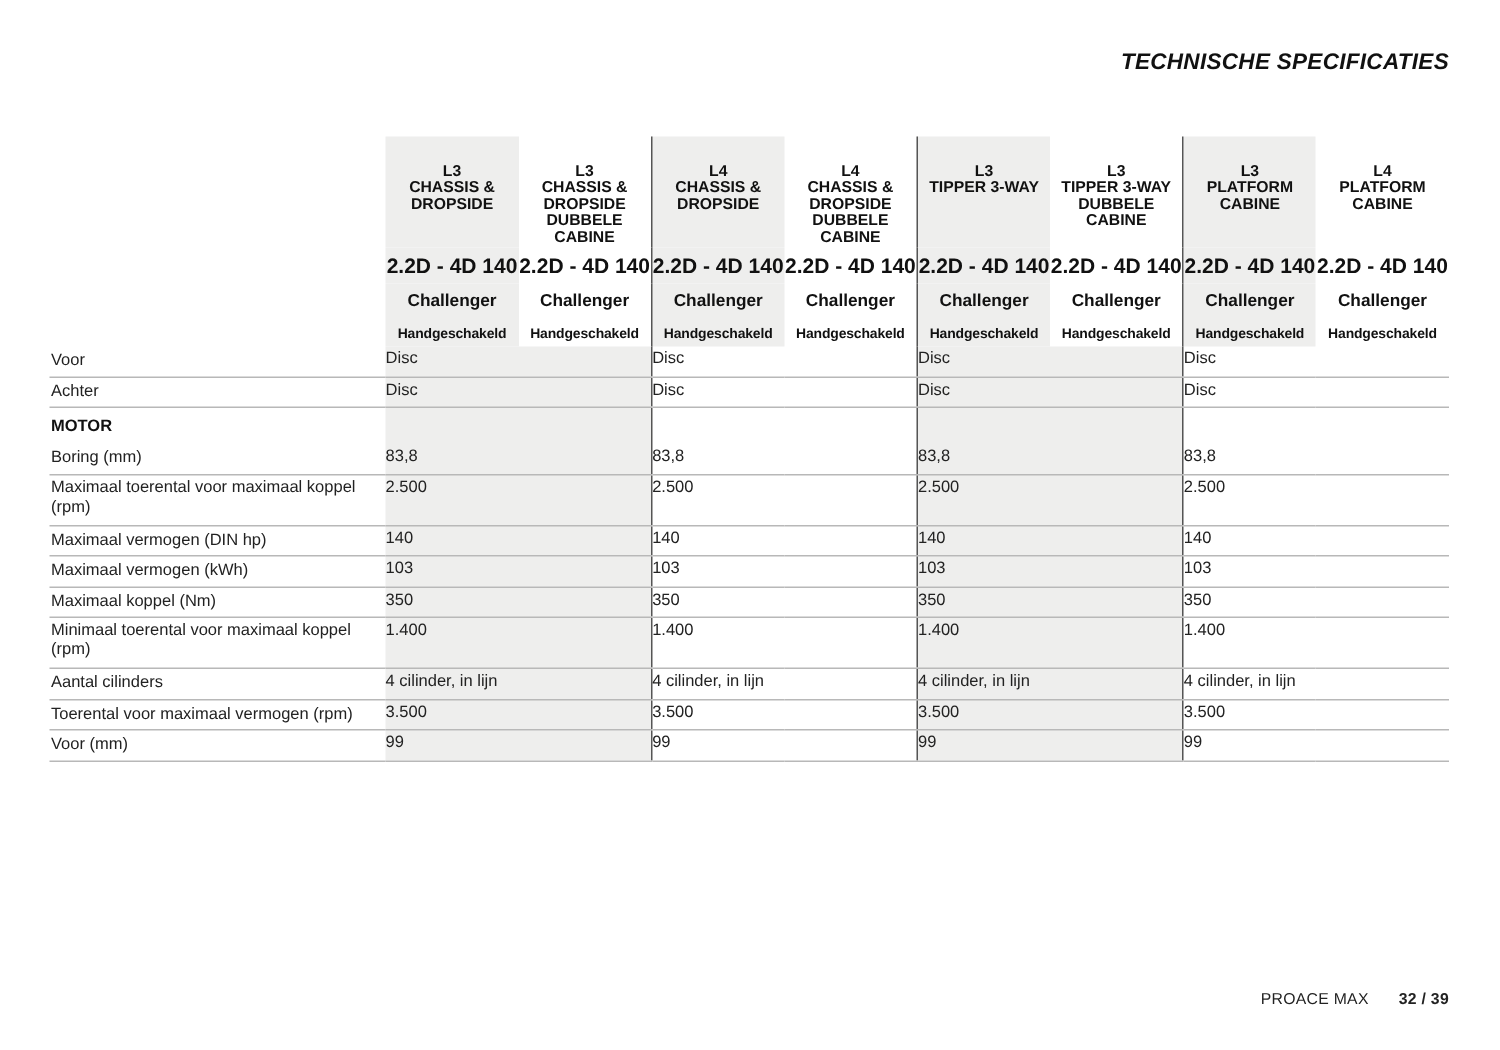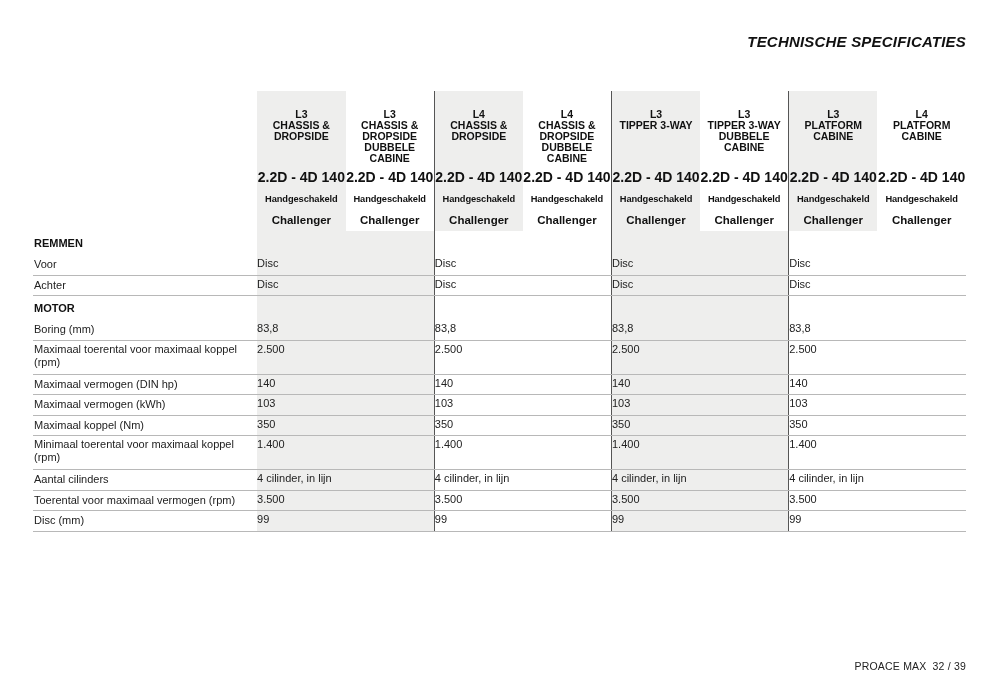--- a/index.html
+++ b/index.html
@@ -8,21 +8,21 @@
       font-family: "Liberation Sans", "DejaVu Sans", sans-serif; color: #1a1a1a;
     }
     .page-header {
       position: absolute; top: 33px; right: 34px;
       font-size: 15px; font-weight: bold; letter-spacing: 0.2px; color: #111; font-style: italic;
     }
     .page-footer {
       position: absolute; top: 660px; right: 34px;
       font-size: 10.5px; color: #222; letter-spacing: 0.2px;
     }
-    .page-footer .num { margin-left: 6px; }
+    .page-footer .num { margin-left: 20px; font-weight: bold; }
 
     table.specs {
       position: absolute; left: 33px; top: 91px;
       border-collapse: collapse; table-layout: fixed; width: 933px;
     }
     col.label-col { width: 224px; }
     col.data-col { width: 88.6px; }
 
     thead th {
       font-weight: bold; text-align: center; padding: 0; vertical-align: top;
@@ -117,51 +117,44 @@
         <th></th>
         <th class="engine-cell shade">2.2D - 4D 140</th>
         <th class="engine-cell">2.2D - 4D 140</th>
         <th class="engine-cell shade div-left">2.2D - 4D 140</th>
         <th class="engine-cell">2.2D - 4D 140</th>
         <th class="engine-cell shade div-left">2.2D - 4D 140</th>
         <th class="engine-cell">2.2D - 4D 140</th>
         <th class="engine-cell shade div-left">2.2D - 4D 140</th>
         <th class="engine-cell">2.2D - 4D 140</th>
       </tr>
+    <tr id="row-trim">
+        <th></th>
+        <th class="trim-cell shade">Challenger</th>
+        <th class="trim-cell">Challenger</th>
+        <th class="trim-cell shade div-left">Challenger</th>
+        <th class="trim-cell">Challenger</th>
+        <th class="trim-cell shade div-left">Challenger</th>
+        <th class="trim-cell">Challenger</th>
+        <th class="trim-cell shade div-left">Challenger</th>
+        <th class="trim-cell">Challenger</th>
+      </tr>
     <tr id="row-trans">
         <th></th>
         <th class="trans-cell shade">Handgeschakeld</th>
         <th class="trans-cell">Handgeschakeld</th>
         <th class="trans-cell shade div-left">Handgeschakeld</th>
         <th class="trans-cell">Handgeschakeld</th>
         <th class="trans-cell shade div-left">Handgeschakeld</th>
         <th class="trans-cell">Handgeschakeld</th>
         <th class="trans-cell shade div-left">Handgeschakeld</th>
         <th class="trans-cell">Handgeschakeld</th>
-      </tr>
-    <tr id="row-trim">
-        <th></th>
-        <th class="trim-cell shade">Challenger</th>
-        <th class="trim-cell">Challenger</th>
-        <th class="trim-cell shade div-left">Challenger</th>
-        <th class="trim-cell">Challenger</th>
-        <th class="trim-cell shade div-left">Challenger</th>
-        <th class="trim-cell">Challenger</th>
-        <th class="trim-cell shade div-left">Challenger</th>
-        <th class="trim-cell">Challenger</th>
       </tr>
   </thead>
   <tbody id="spec-body">
-      <tr class="section">
-        <td class="label">REMMEN</td>
-        <td colspan="2" class="val g-shade"></td>
-        <td colspan="2" class="val g-div"></td>
-        <td colspan="2" class="val g-shade g-div"></td>
-        <td colspan="2" class="val g-div"></td>
-      </tr>
       <tr>
         <td class="label">Voor</td>
         <td colspan="2" class="val g-shade">Disc</td>
         <td colspan="2" class="val g-div">Disc</td>
         <td colspan="2" class="val g-shade g-div">Disc</td>
         <td colspan="2" class="val g-div">Disc</td>
       </tr>
       <tr>
         <td class="label">Achter</td>
         <td colspan="2" class="val g-shade">Disc</td>
@@ -226,21 +219,21 @@
         <td colspan="2" class="val g-div">4 cilinder, in lijn</td>
       </tr>
       <tr>
         <td class="label">Toerental voor maximaal vermogen (rpm)</td>
         <td colspan="2" class="val g-shade">3.500</td>
         <td colspan="2" class="val g-div">3.500</td>
         <td colspan="2" class="val g-shade g-div">3.500</td>
         <td colspan="2" class="val g-div">3.500</td>
       </tr>
       <tr>
-        <td class="label">Disc (mm)</td>
+        <td class="label">Voor (mm)</td>
         <td colspan="2" class="val g-shade">99</td>
         <td colspan="2" class="val g-div">99</td>
         <td colspan="2" class="val g-shade g-div">99</td>
         <td colspan="2" class="val g-div">99</td>
       </tr>
     </tbody>
 </table>
 
 <div class="page-footer">
   <span>PROACE MAX</span><span class="num">32 / 39</span>

